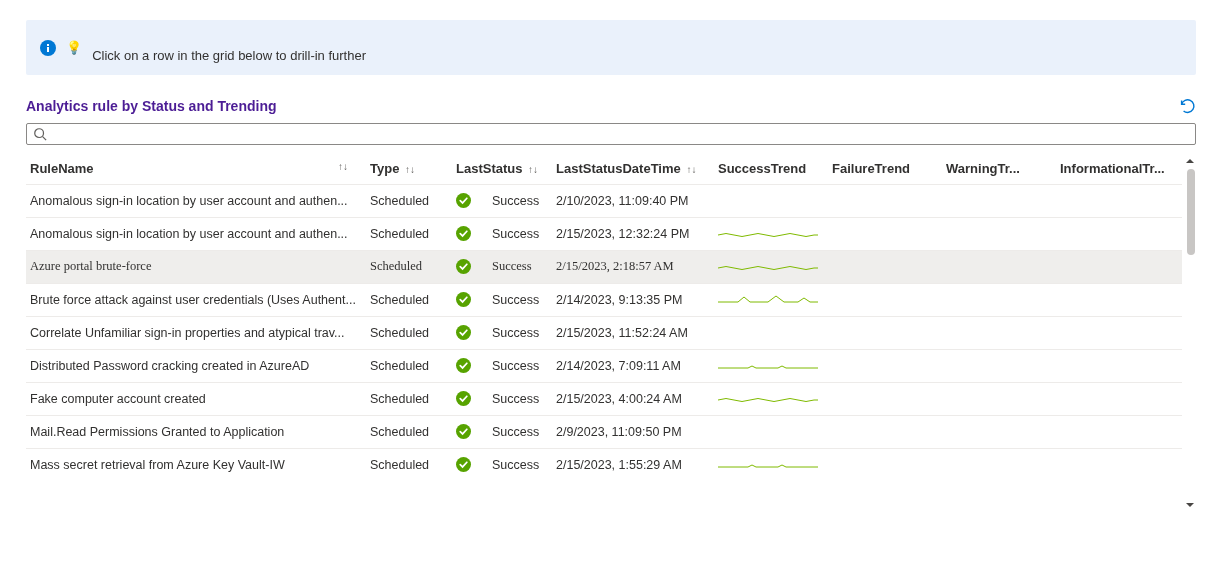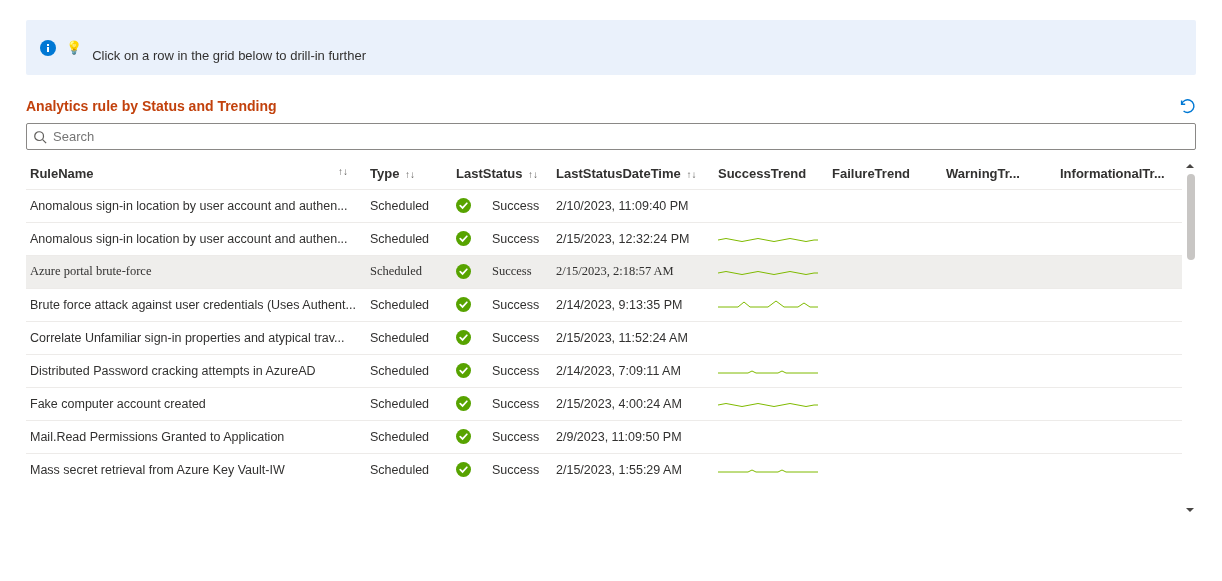--- a/index.html
+++ b/index.html
@@ -29,21 +29,21 @@
   .section-header {
     display: flex;
     justify-content: space-between;
     align-items: center;
     margin-bottom: 8px;
   }
   .section-header h2 {
     font-size: 14px;
     font-weight: 600;
     margin: 0;
-    color: #c2410c;
+    color: #4c1d95;
   }
   .undo-icon { width: 18px; height: 18px; color: #0078d4; cursor: pointer; }
   .search-box {
     border: 1px solid #8a8886;
     border-radius: 2px;
     display: flex;
     align-items: center;
     padding: 3px 6px;
     margin-bottom: 8px;
   }
@@ -135,21 +135,20 @@
     <path d="M4 4 L4 8 L8 8"></path>
     <path d="M4 8 A7 7 0 1 1 6.2 15.5"></path>
   </svg>
 </div>
 
 <div class="search-box">
   <svg viewBox="0 0 16 16" fill="none" stroke="#605e5c" stroke-width="1.4">
     <circle cx="7" cy="7" r="5"></circle>
     <line x1="11" y1="11" x2="15" y2="15"></line>
   </svg>
-  <input type="text" placeholder="Search" style="">
 </div>
 
 <div class="grid-wrapper">
   <table class="grid">
     <colgroup>
       <col class="c-rulename">
         <col class="c-type">
         <col class="c-status">
       <col class="c-datetime">
         <col class="c-trend">
@@ -278,21 +277,21 @@
               <span>Success</span>
             </div>
           </td>
           <td>2/15/2023, 11:52:24 AM</td>
           <td></td>
           <td></td>
           <td></td>
           <td></td>
         </tr>
         <tr class="data-row">
-          <td class="truncate">Distributed Password cracking attempts in AzureAD</td>
+          <td class="truncate">Distributed Password cracking created in AzureAD</td>
           <td>Scheduled</td>
           <td>
             <div class="status-cell">
               <svg viewBox="0 0 16 16">
                 <circle cx="8" cy="8" r="8" fill="#57a300"></circle>
                 <path d="M4.5 8.2 L7 10.6 L11.6 5.6" stroke="#fff" stroke-width="1.8" fill="none" stroke-linecap="round"></path>
               </svg>
               <span>Success</span>
             </div>
           </td>

